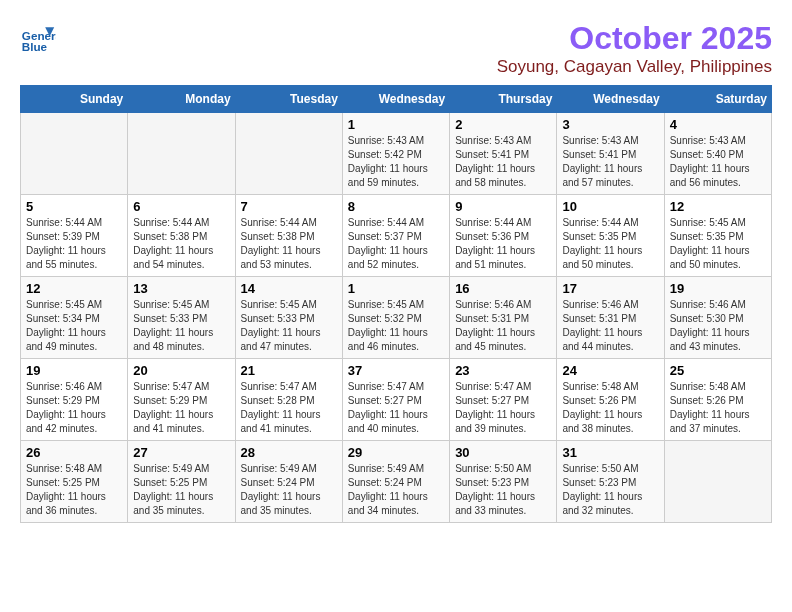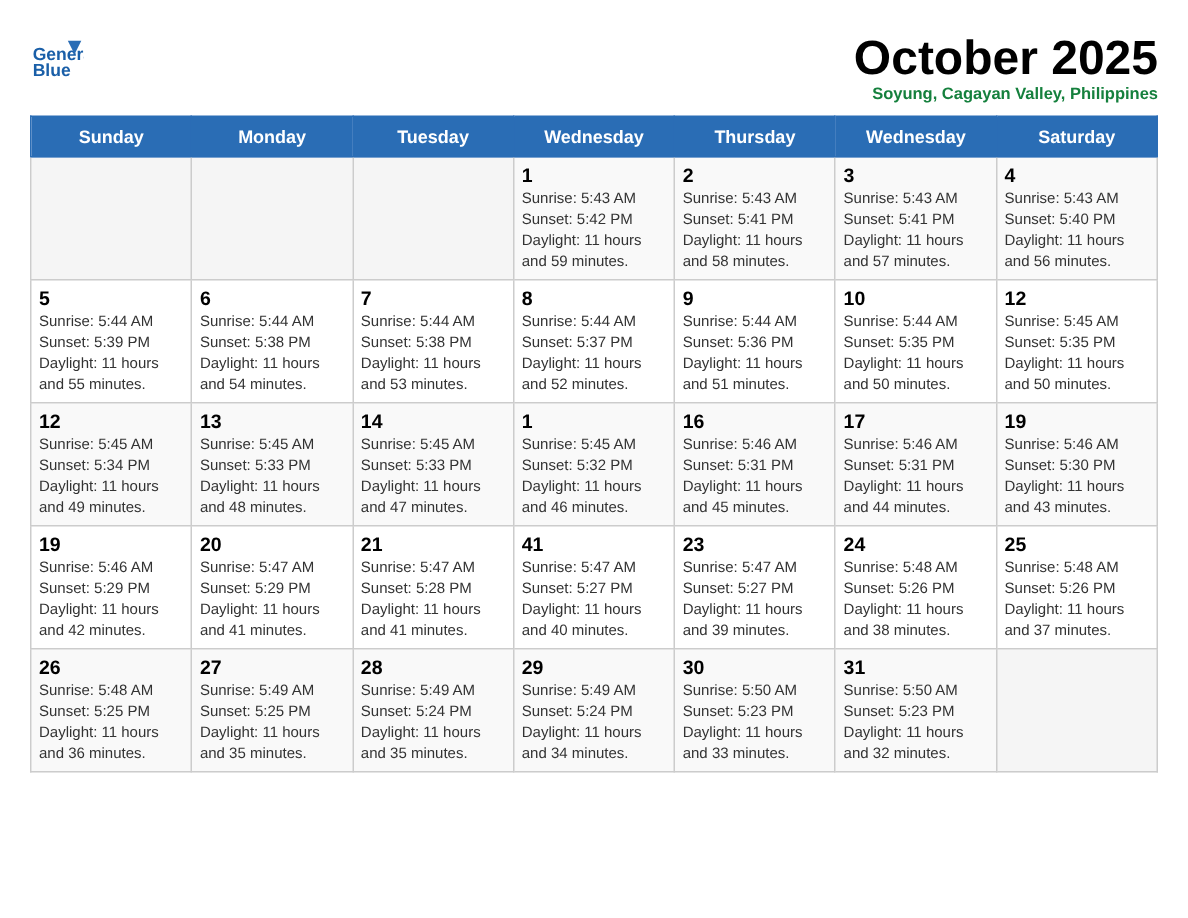--- a/index.html
+++ b/index.html
@@ -27,38 +27,37 @@
       width: 36px;
       height: 36px;
       margin-right: 4px;
     }
     .title-block {
       text-align: right;
     }
     .month-title {
       font-size: 32px;
       font-weight: bold;
-      color: #000000;
+      color: #8b5cf6;
     }
     .location-title {
-      font-size: 11px;
-      color: #15803d;
-      font-weight: bold;
+      font-size: 17px;
+      color: #7f1d1d;
     }
     .calendar {
       width: 100%;
       border-collapse: collapse;
       margin-top: 8px;
       font-size: 11px;
     }
     .calendar thead th {
       background: #2a6db5;
       color: #fff;
       padding: 6px 4px;
-      text-align: center;
+      text-align: right;
       font-size: 12px;
       border: 1px solid #2a6db5;
     }
     .calendar tbody td {
       vertical-align: top;
       border: 1px solid #ccc;
       padding: 4px 5px;
       width: calc(100% / 7);
       min-height: 80px;
       background: #fff;
@@ -244,21 +243,21 @@
 Sunset: 5:29 PM
 Daylight: 11 hours and 41 minutes.</div>
         </td>
         <td>
           <span class="day-number">21</span>
           <div class="day-info" style="white-space: pre-line;">Sunrise: 5:47 AM
 Sunset: 5:28 PM
 Daylight: 11 hours and 41 minutes.</div>
         </td>
         <td>
-          <span class="day-number">41</span>
+          <span class="day-number">37</span>
           <div class="day-info" style="white-space: pre-line;">Sunrise: 5:47 AM
 Sunset: 5:27 PM
 Daylight: 11 hours and 40 minutes.</div>
         </td>
         <td>
           <span class="day-number">23</span>
           <div class="day-info" style="white-space: pre-line;">Sunrise: 5:47 AM
 Sunset: 5:27 PM
 Daylight: 11 hours and 39 minutes.</div>
         </td>

